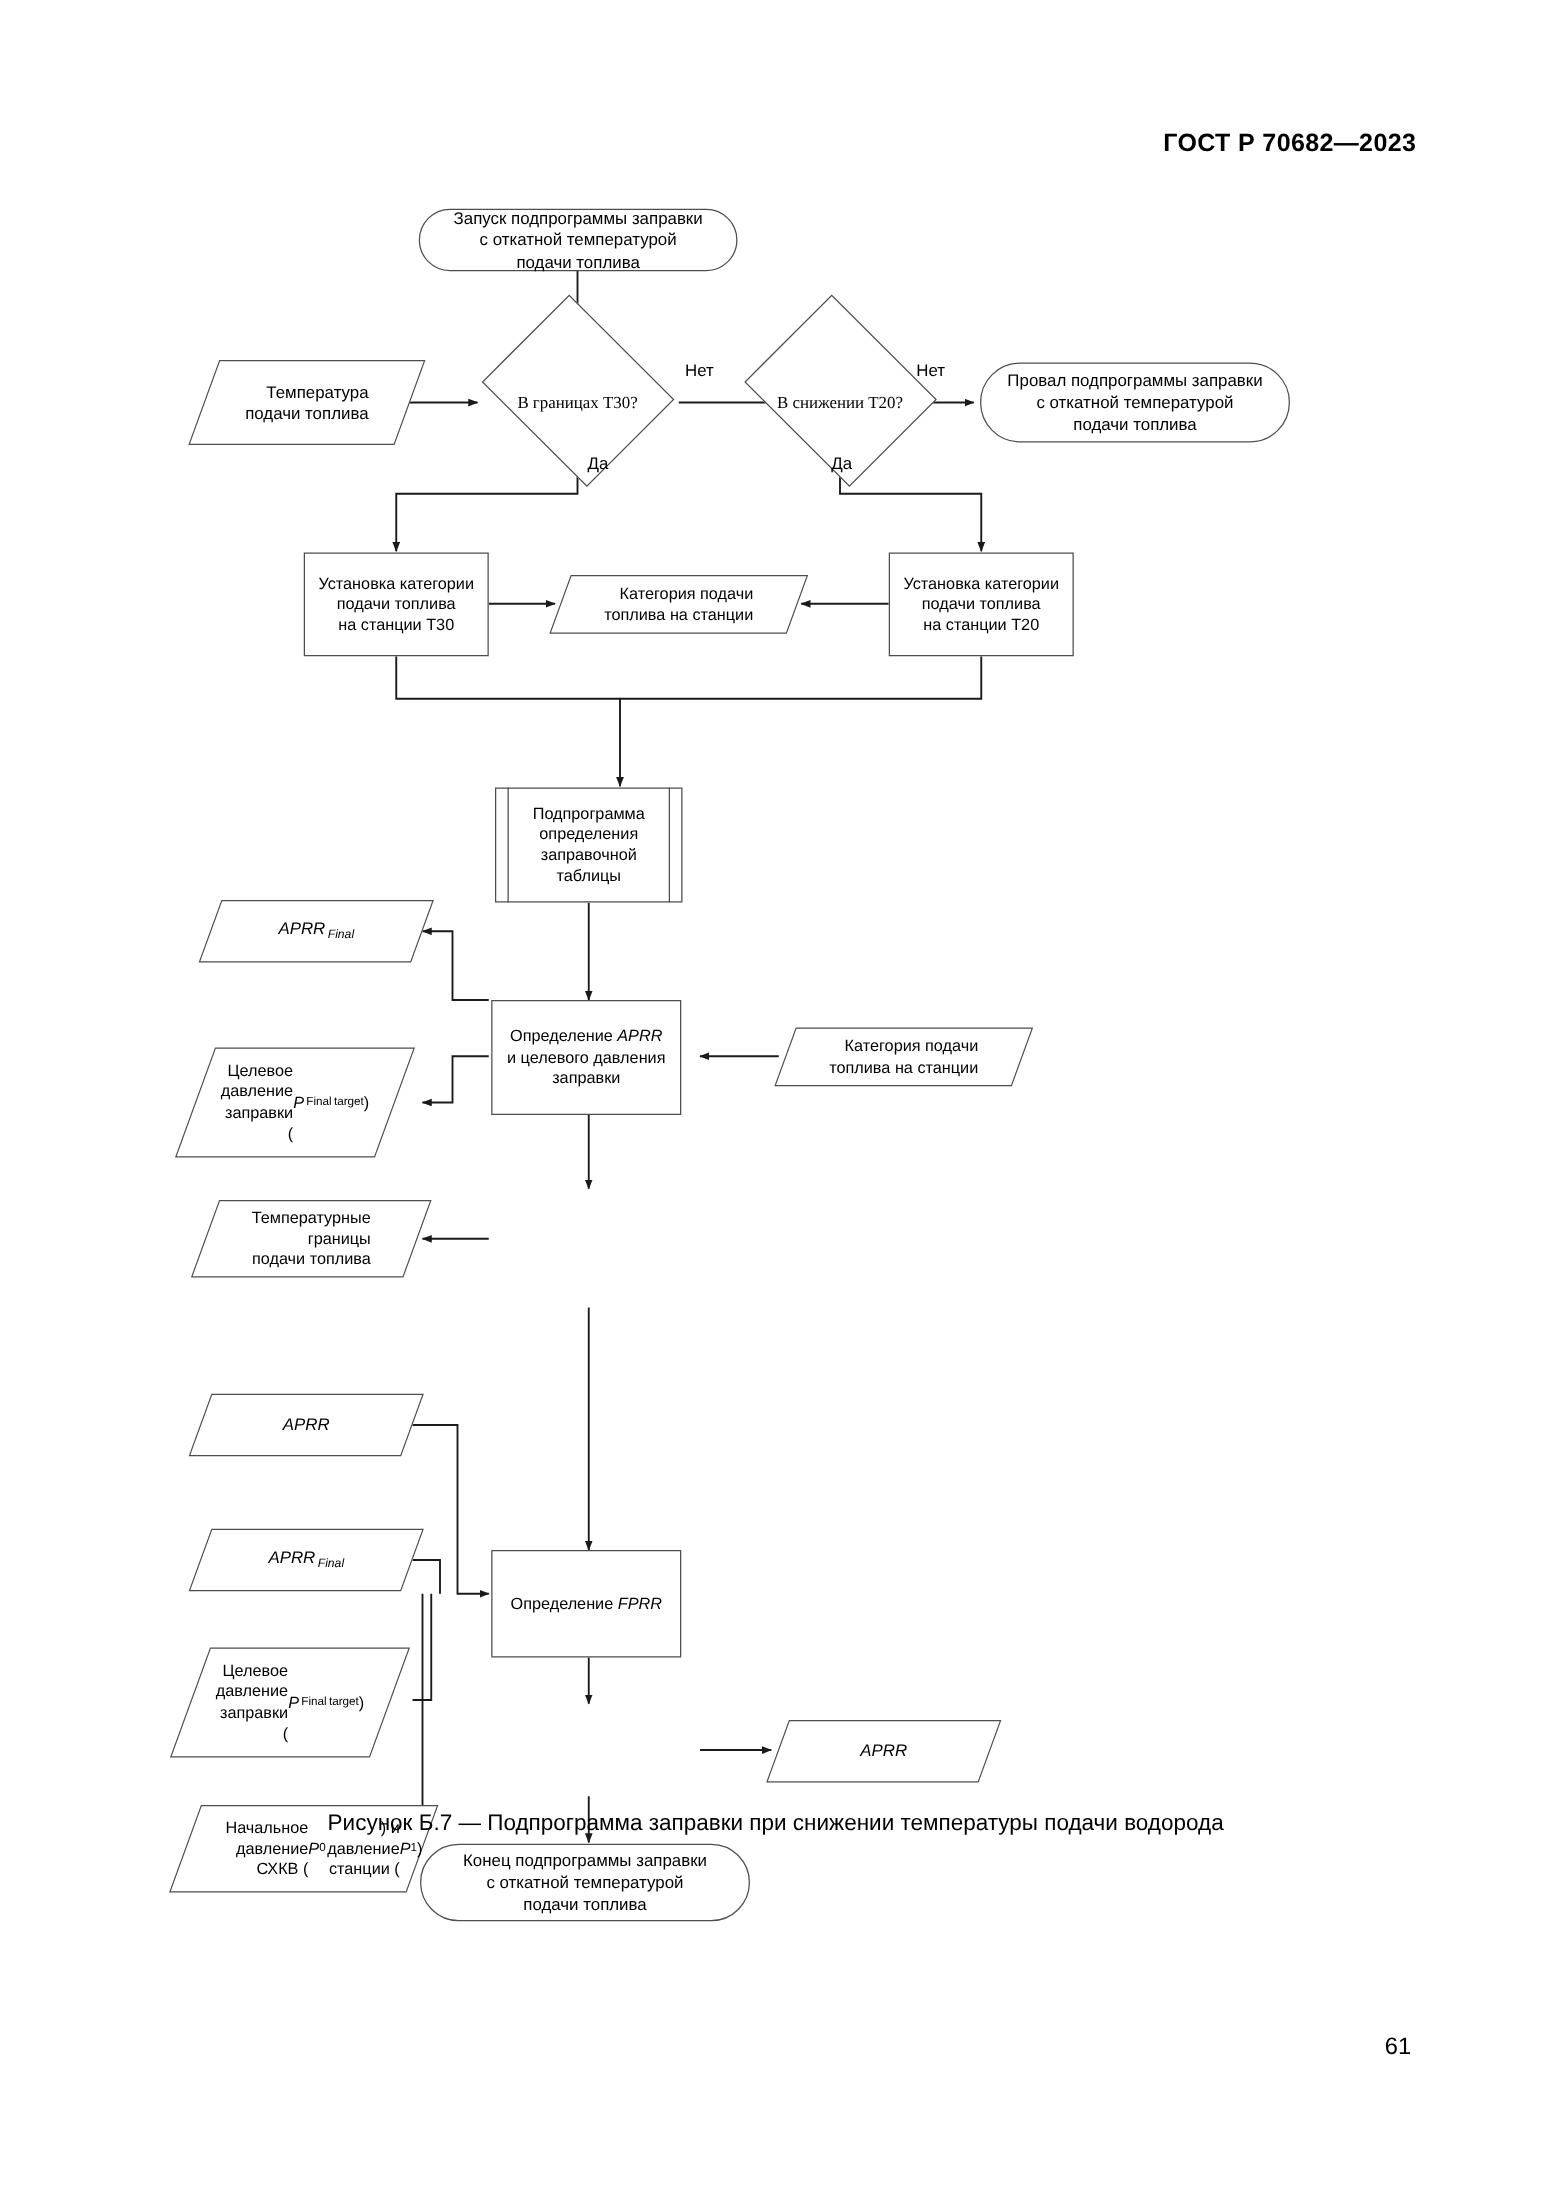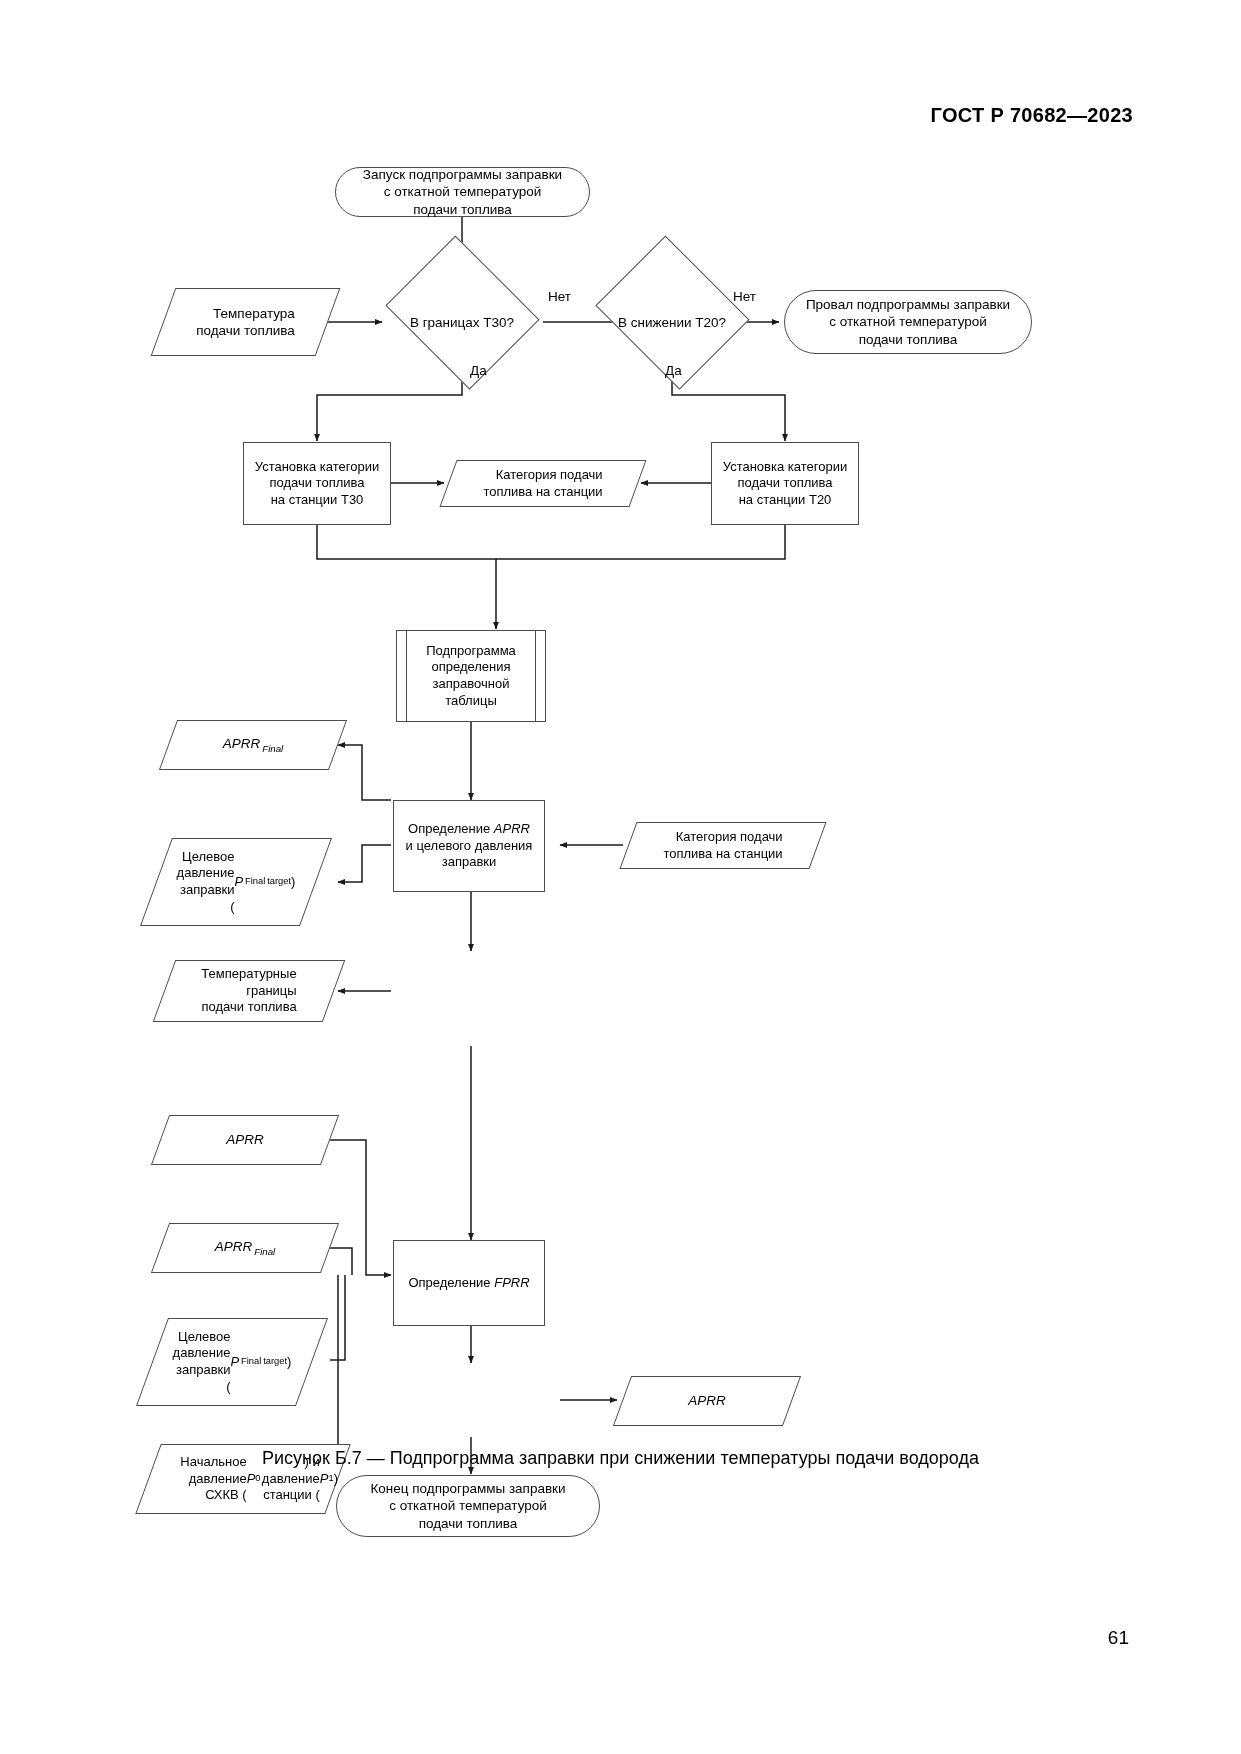--- a/index.html
+++ b/index.html
@@ -56,21 +56,21 @@
   .n-data .lbl{position:absolute;inset:0;display:flex;align-items:center;
     justify-content:center;text-align:right;line-height:1.28;}
 
   
   .n-dec{position:absolute;}
   .n-dec .shape{position:absolute;left:50%;top:50%;width:70.7%;height:70.7%;
     margin-left:-35.35%;margin-top:-35.35%;
     border:1.4px solid #4d4d4d;background:#fff;transform:rotate(45deg);
     box-sizing:border-box;}
   .n-dec .lbl{position:absolute;inset:0;display:flex;align-items:center;
-    justify-content:center;text-align:left;}
+    justify-content:center;text-align:left;font-family:Liberation Serif, serif;}
 
   .edge-label{position:absolute;font-size:13.5px;white-space:nowrap;}
 
   .it{font-style:italic;}
   sub{font-size:.72em;}
 </style>
 </head>
 <body>
 
 <div class="page">

